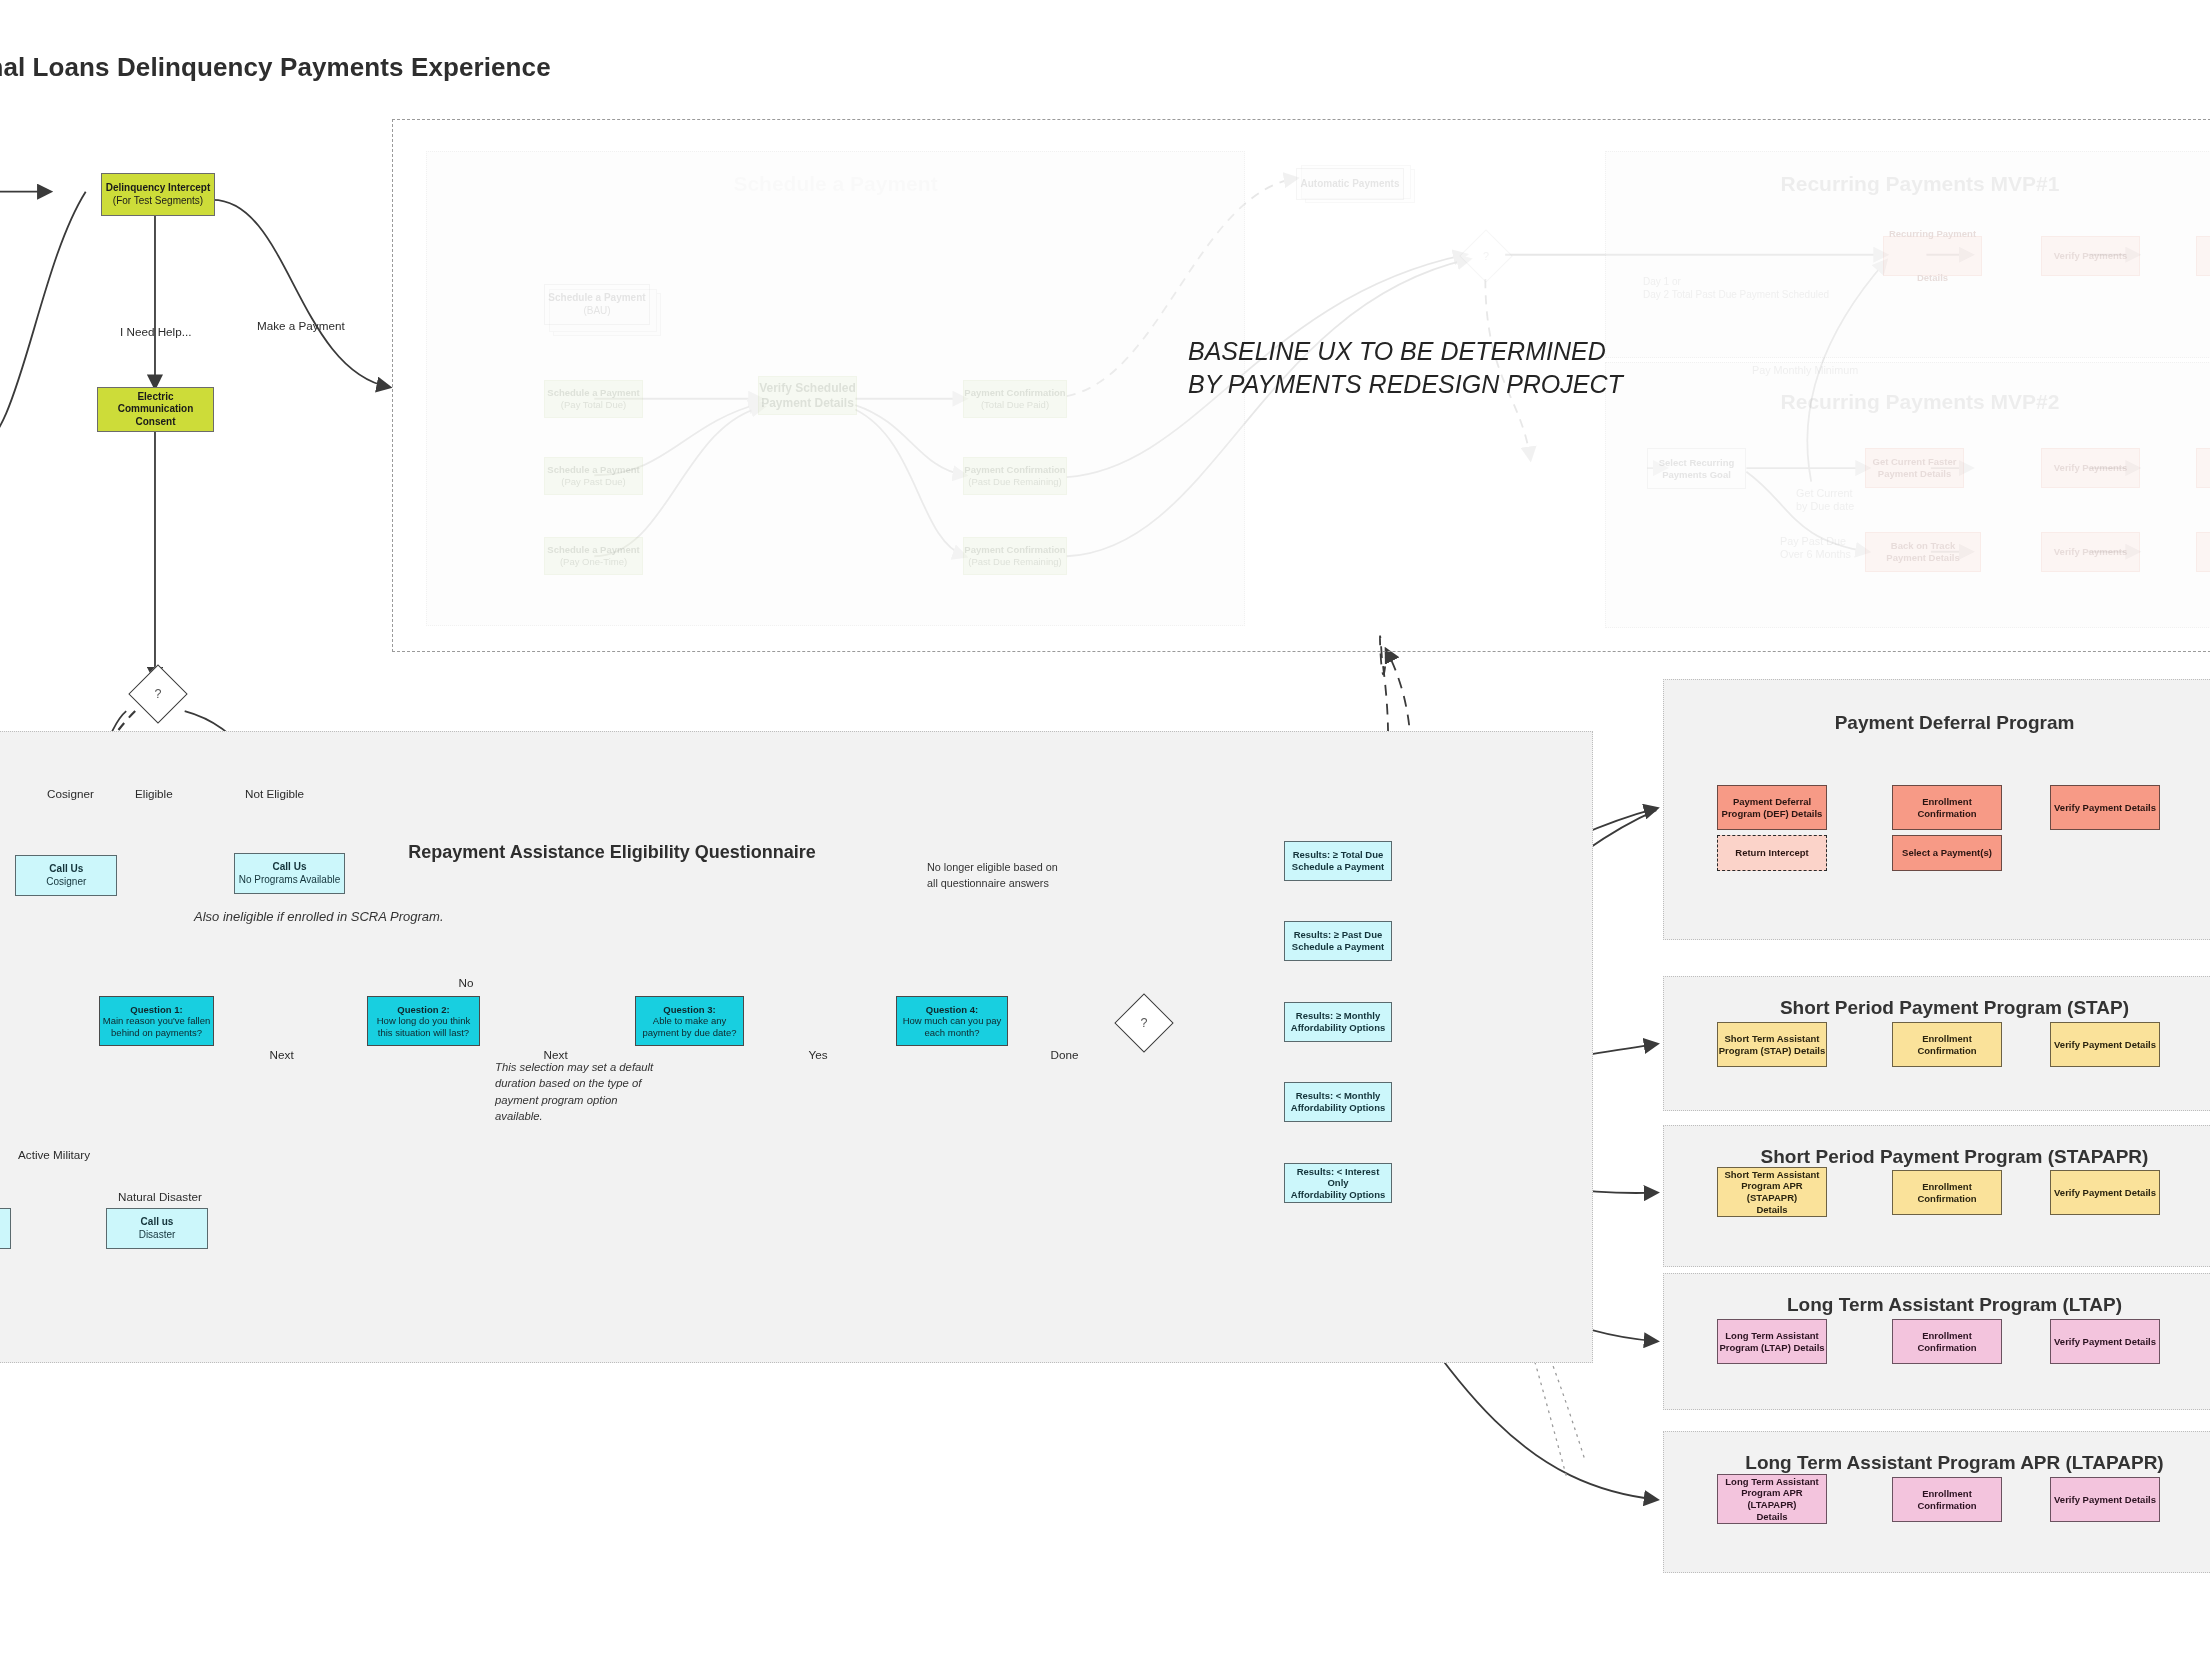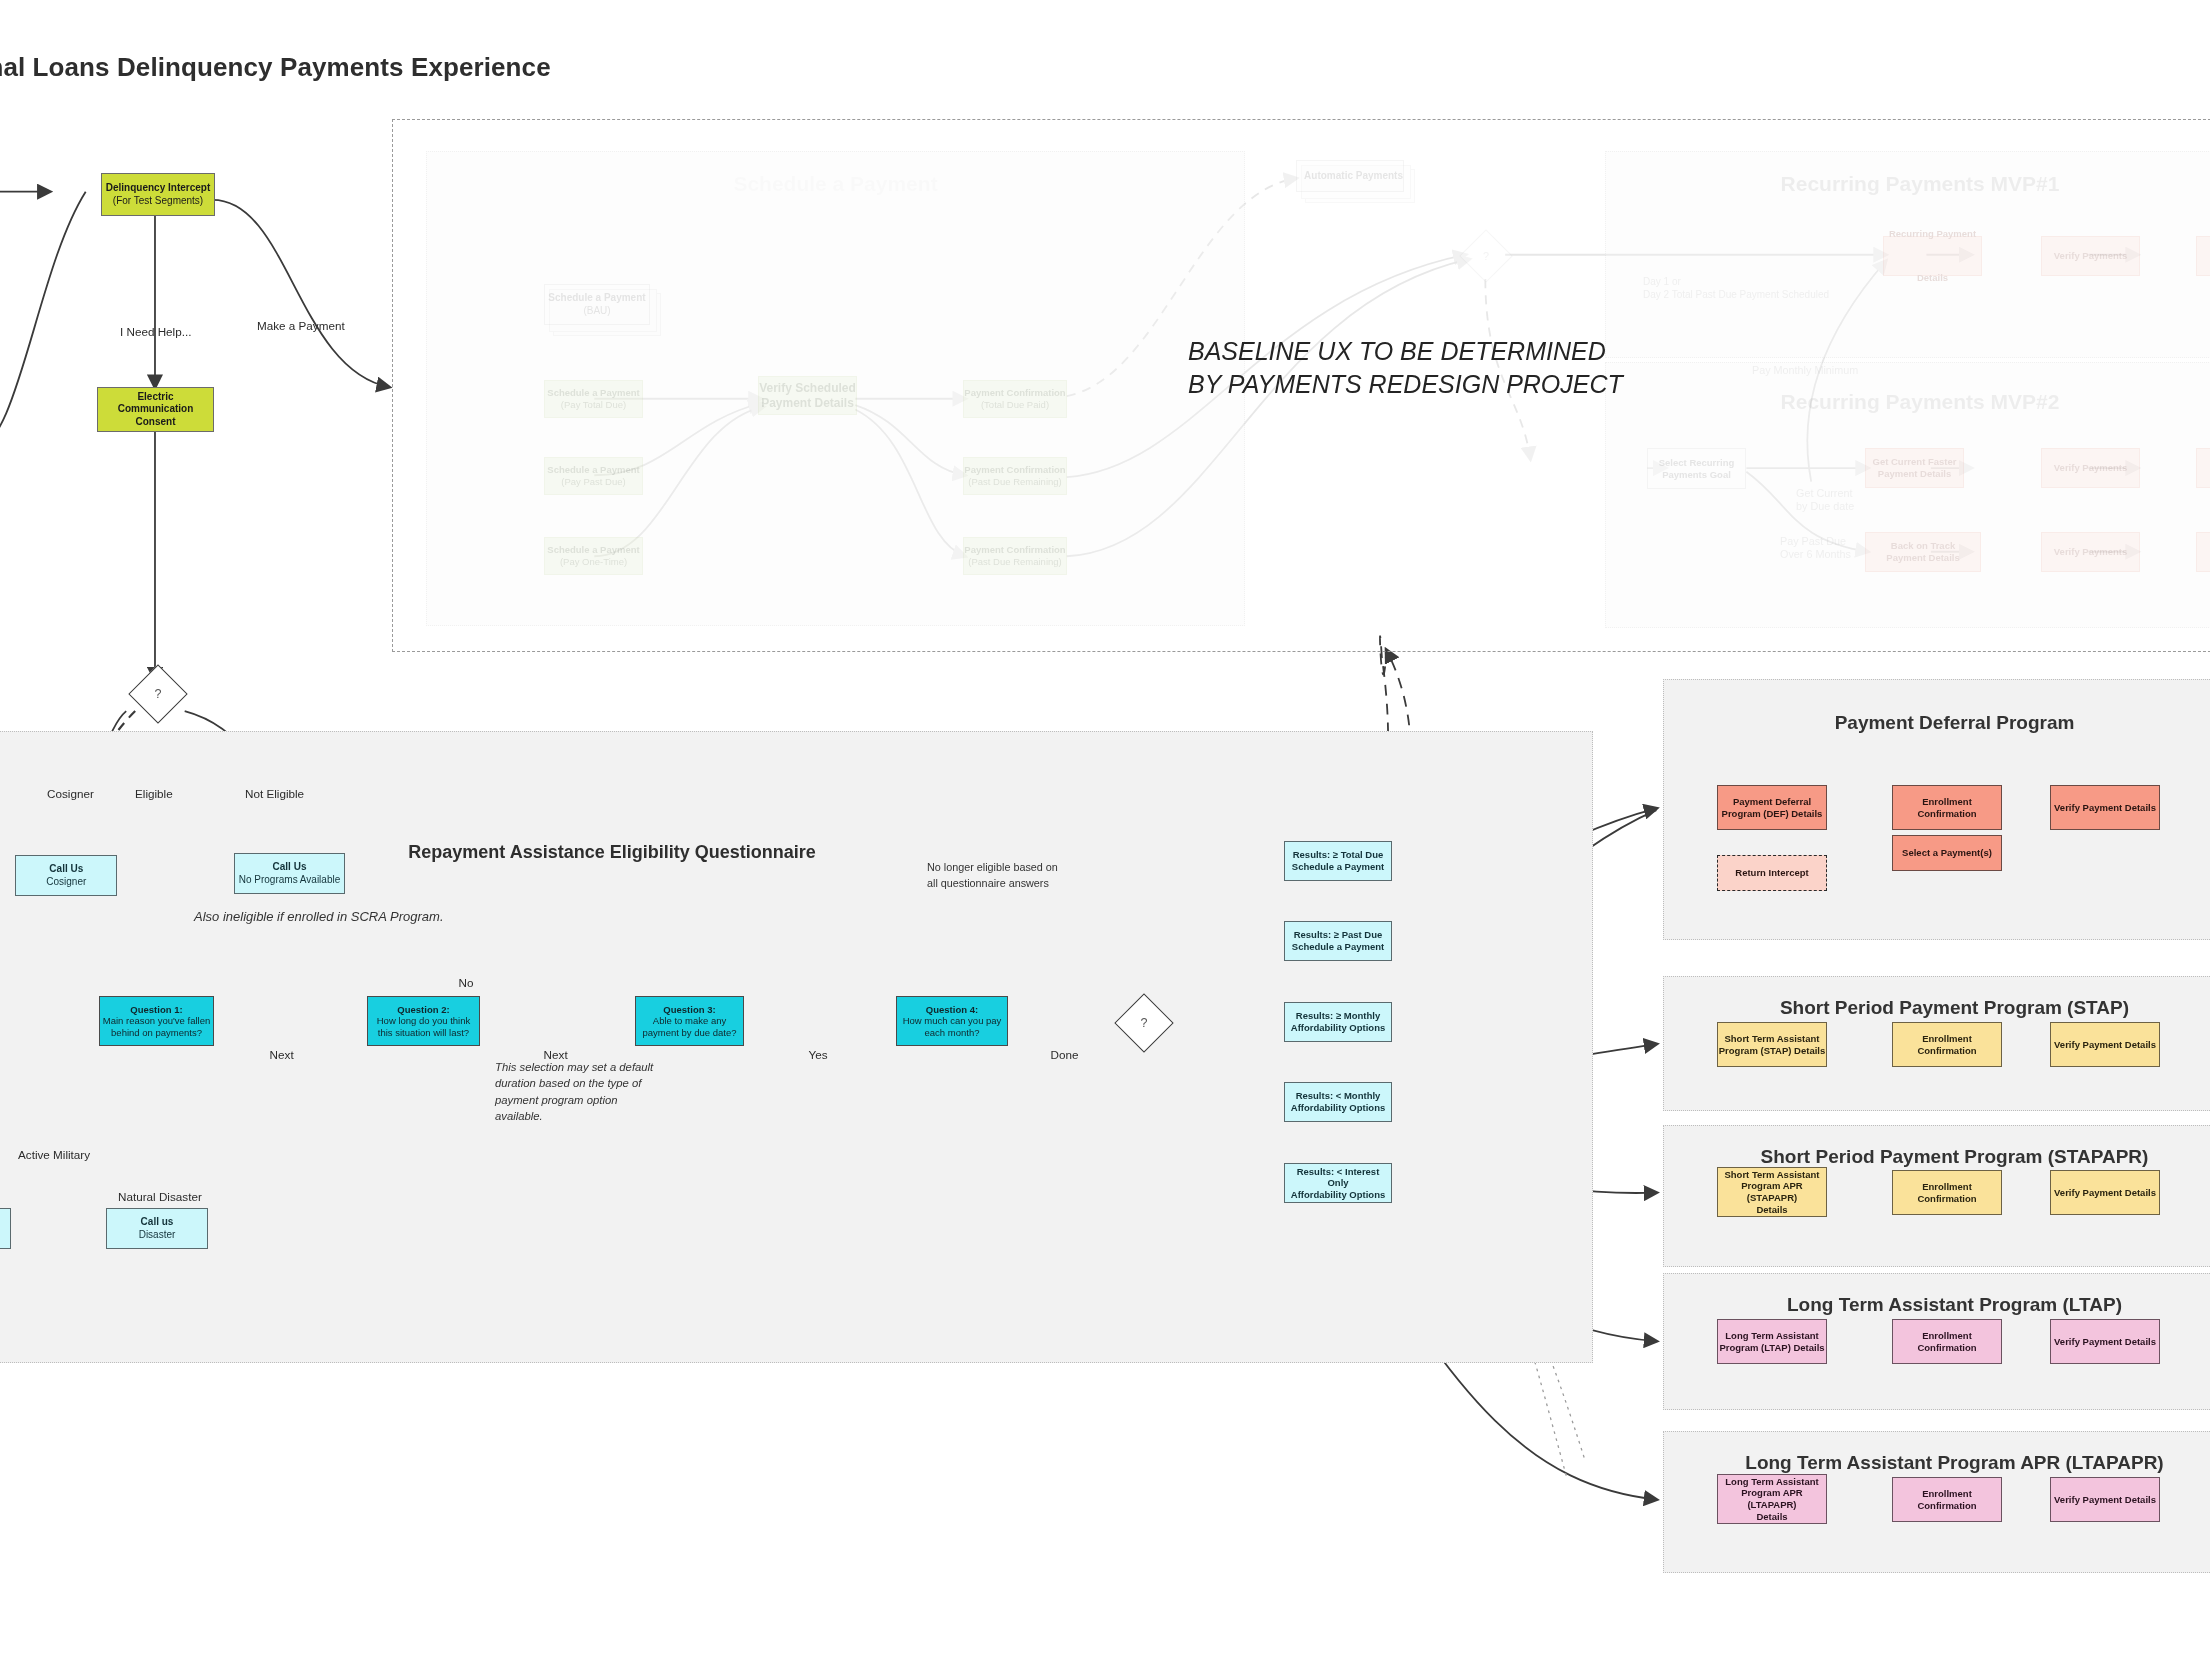--- a/index.html
+++ b/index.html
@@ -8,21 +8,21 @@
   svg.layer{position:absolute;left:0;top:0;width:2211px;height:1658px;pointer-events:none;}
   .node{position:absolute;box-sizing:border-box;display:flex;flex-direction:column;align-items:center;justify-content:center;text-align:center;line-height:1.22;}
   .node .t1{font-weight:bold;}
   .node .t2{font-weight:normal;}
 
   
   .n-green{background:#cddc39;border:1.4px solid #6b6b6b;color:#1a1a1a;}
   .n-cyan{background:#18cfe0;border:1.4px solid #4a4a4a;color:#10262b;}
   .n-lightcyan{background:#ccf7fb;border:1.4px solid #5a6a6e;color:#13333a;}
   .n-red{background:#f79a86;border:1.4px solid #6b4a44;color:#2a1512;}
-  .n-red-ghost{background:#fbd3c9;border:1.4px dashed #2a2a2a;color:#2a1512;margin-top:20px;}
+  .n-red-ghost{background:#fbd3c9;border:1.4px dashed #2a2a2a;color:#2a1512;}
   .n-yellow{background:#fae29a;border:1.4px solid #6d6245;color:#2a2410;}
   .n-pink{background:#f3c4dd;border:1.4px solid #6b5260;color:#2a1220;}
 
   
   .faded{opacity:.24;}
   .n-ghostgreen{background:#e4f0d0;border:0.9px solid #cddcaf;color:#7b8b6b;}
   .n-ghostred{background:#fbdcd6;border:0.9px solid #edb8ae;color:#a5776e;}
   .n-ghostwhite{background:#fdfdfd;border:0.9px solid #d8d8d8;color:#9a9a9a;}
 
   
@@ -233,21 +233,21 @@
   </div>
   <div class="node n-ghostgreen faded" style="left:963px;top:537px;width:104px;height:38px;font-size:9.5px;">
     <span class="t1">Payment Confirmation</span>
     <span class="t2">(Past Due Remaining)</span>
   </div>
 
   <div class="stack faded" style="left:1296px;top:160px;width:117px;height:41px;">
     <div class="sh" style="left:9px;top:9px;width:108px;height:32px;"></div>
     <div class="sh" style="left:4.5px;top:4.5px;width:108px;height:32px;"></div>
   </div>
-  <div class="node n-ghostwhite faded" style="left:1296px;top:160px;width:108px;height:32px;font-size:10px;align-items:flex-end;">
+  <div class="node n-ghostwhite faded" style="left:1296px;top:168px;width:108px;height:32px;font-size:10px;">
     <span class="t1">Automatic Payments</span>
   </div>
 
   <div class="diamond ghost faded" style="left:1467px;top:237px;width:36px;height:36px;font-size:10.8px;">
     <span>?</span>
   </div>
 
   <div class="label ghost faded" style="left:1643px;top:241px;font-size:10px;color:#c3c3c3;">Day 1 or
 Day 2 Total Past Due Payment Scheduled</div>
   <div class="label ghost faded" style="left:1752px;top:329px;font-size:10.8px;color:#c3c3c3;">Pay Monthly Minimum</div>

